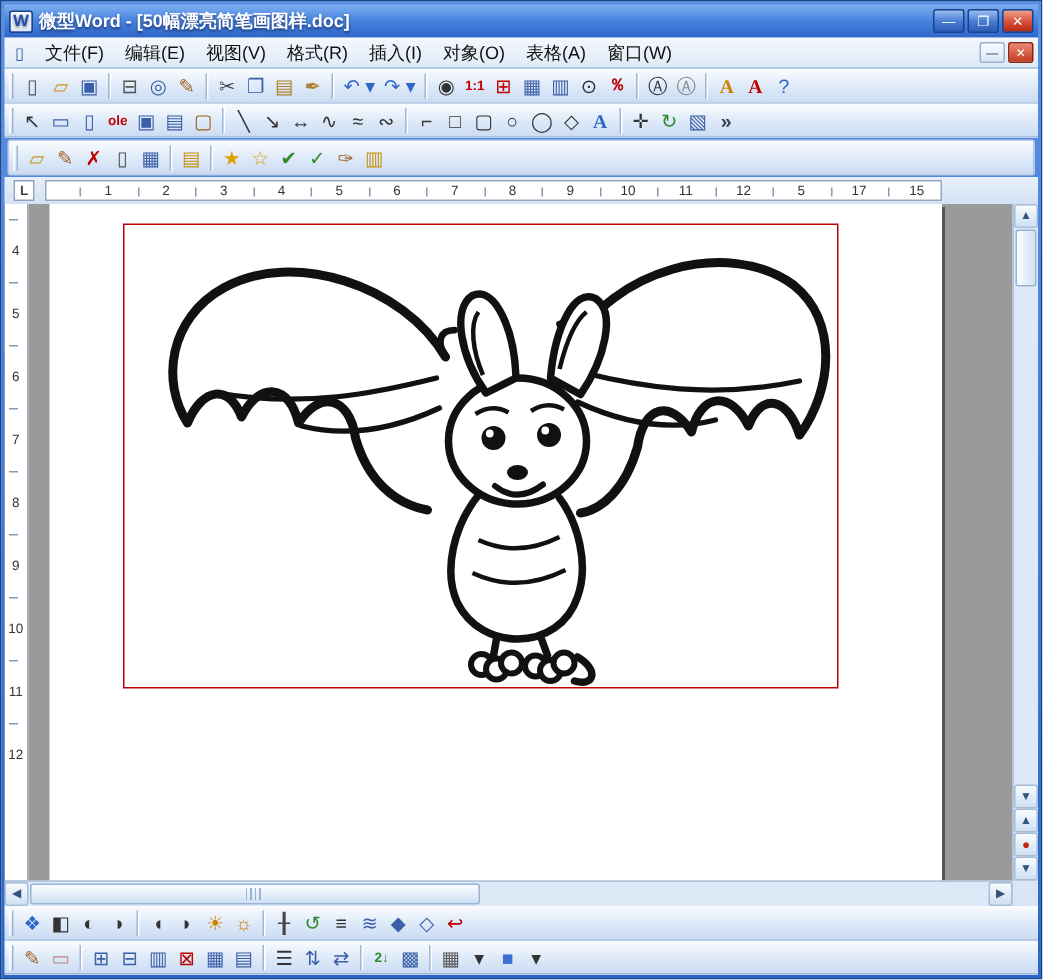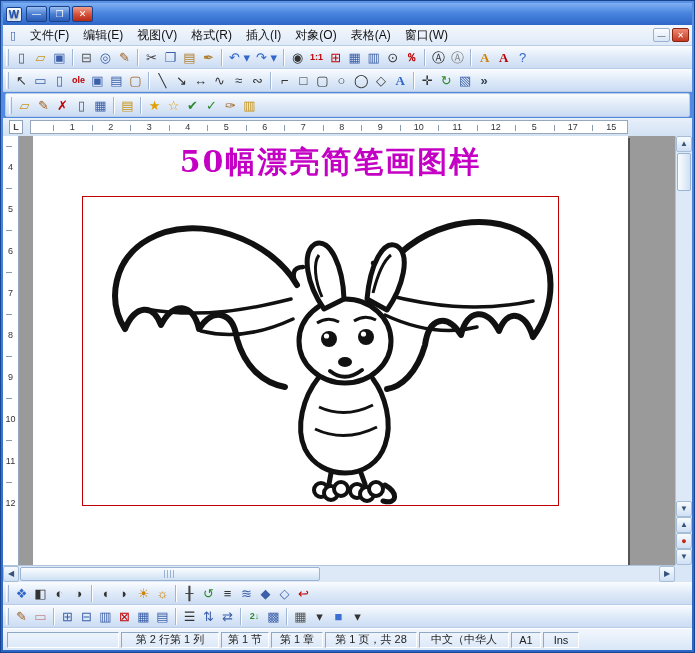--- a/index.html
+++ b/index.html
@@ -98,20 +98,21 @@
   [data-name="status-insert-mode"]{width:36px}
   [data-name="status-tail"]{flex:1;border-color:transparent;}
 </style>
 </head>
 <body>
 
 <div class="window" data-name="application-window">
 
   <div class="titlebar" data-name="title-bar">
     <span class="app-icon" data-name="app-icon">W</span>
+    <span class="title-text" data-name="window-title">微型Word - [50幅漂亮简笔画图样.doc]</span>
     <span class="win-controls" data-name="window-controls">
         <button data-name="minimize-button">—</button>
         <button data-name="maximize-button">❐</button>
         <button data-name="close-button">✕</button>
       </span>
   </div>
 
   <div class="menubar" data-name="menu-bar">
     <span class="doc-icon" data-name="child-document-icon">▯</span>
     <span class="menu-items" data-name="menu-items">
@@ -248,21 +249,20 @@
           <span class="vrnum" data-name="ruler-number">5</span>
           <span class="vrnum" data-name="ruler-number">6</span>
           <span class="vrnum" data-name="ruler-number">7</span>
           <span class="vrnum" data-name="ruler-number">8</span>
           <span class="vrnum" data-name="ruler-number">9</span>
           <span class="vrnum" data-name="ruler-number">10</span>
           <span class="vrnum" data-name="ruler-number">11</span>
           <span class="vrnum" data-name="ruler-number">12</span>
         </div>
       <div class="page" data-name="document-page">
-        <div class="doc-title" data-name="document-title-text">50幅漂亮简笔画图样</div>
         <div class="image-frame" data-name="picture-object">
           <svg data-name="bat-drawing" viewBox="0 0 475 308" width="475" height="308">
             <g fill="none" stroke="#111" stroke-width="6" stroke-linecap="round" stroke-linejoin="round">
 
               <path d="M214 88 C 186 40 112 16 66 42 C 30 62 24 104 42 132 C 52 108 70 106 78 128 C 90 104 110 106 116 132 C 130 110 150 114 154 142 C 162 170 180 186 202 190"></path>
               <path d="M208 102 C 168 112 120 122 62 112" stroke-width="3.5"></path>
               <path d="M210 122 C 180 136 150 142 118 134" stroke-width="3.5"></path>
 
               <path d="M298 82 C 324 30 402 8 446 40 C 476 64 472 110 450 140 C 442 114 424 112 416 134 C 404 110 384 112 378 138 C 364 116 346 120 342 148 C 334 176 318 190 304 192"></path>
               <path d="M304 98 C 344 108 392 116 450 104" stroke-width="3.5"></path>
@@ -374,25 +374,14 @@
         <button class="tbtn" data-name="sort-button" style="color: rgb(46, 139, 46);">2↓</button>
         <button class="tbtn" data-name="autoformat-button" style="color: rgb(59, 95, 168);">▩</button>
         <button class="tbtn" data-name="separator"></button>
         <button class="tbtn" data-name="borders-button" style="color: rgb(85, 85, 85);">▦</button>
         <button class="tbtn" data-name="borders-dropdown" style="color: rgb(51, 51, 51);">▾</button>
         <button class="tbtn" data-name="shading-color-button" style="color: rgb(59, 111, 212);">■</button>
         <button class="tbtn" data-name="shading-dropdown" style="color: rgb(51, 51, 51);">▾</button>
       </span>
   </div>
 
-  <div class="statusbar" data-name="status-bar">
-      <div class="scell" data-name="status-spacer"></div>
-      <div class="scell" data-name="status-row-col">第 2 行第 1 列</div>
-      <div class="scell" data-name="status-section">第 1 节</div>
-      <div class="scell" data-name="status-chapter">第 1 章</div>
-      <div class="scell" data-name="status-page">第 1 页，共 28</div>
-      <div class="scell" data-name="status-language">中文（中华人</div>
-      <div class="scell" data-name="status-cell-ref">A1</div>
-      <div class="scell" data-name="status-insert-mode">Ins</div>
-      <div class="scell" data-name="status-tail"></div>
-    </div>
 
 </div>
 
 </body></html>

